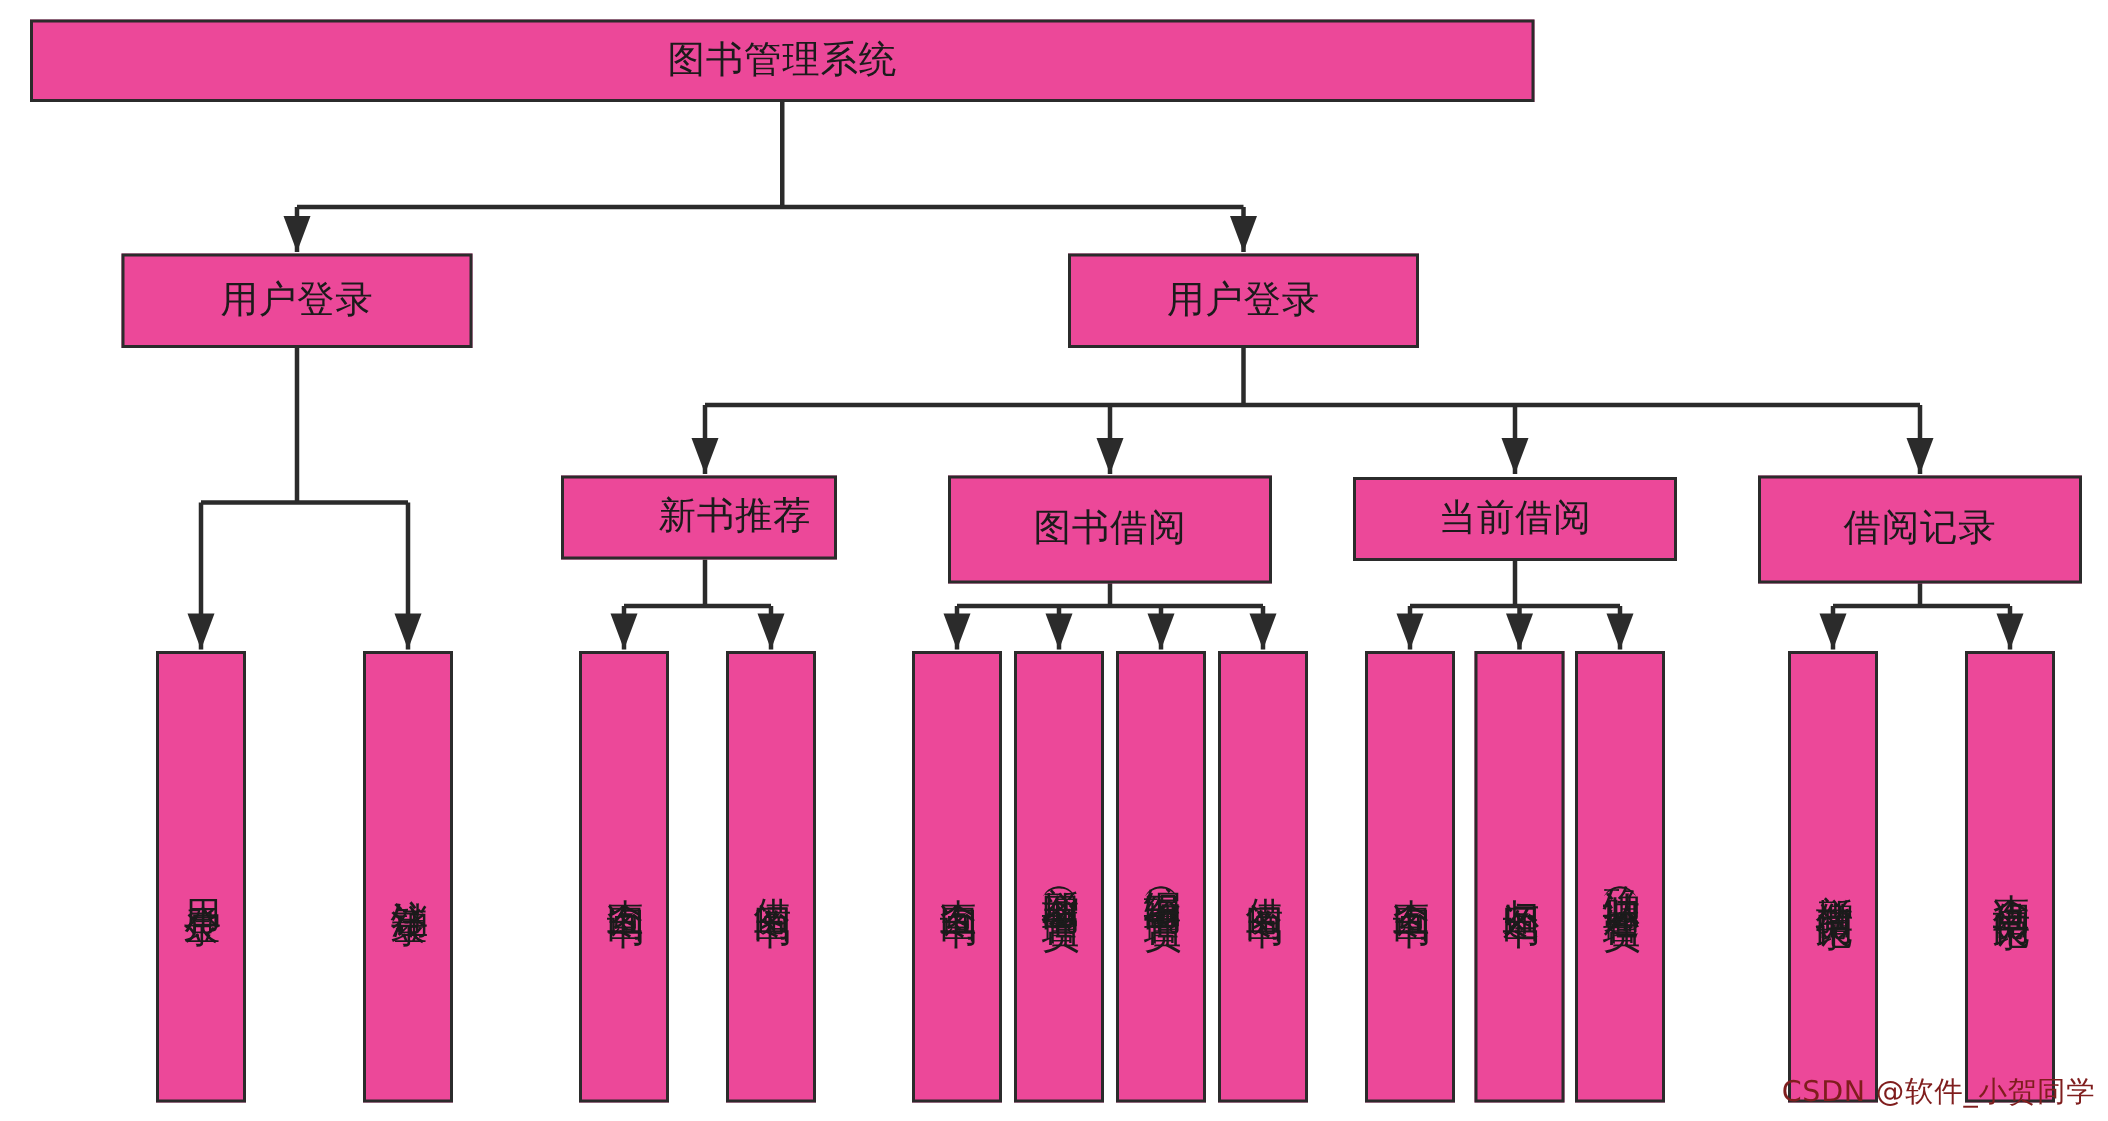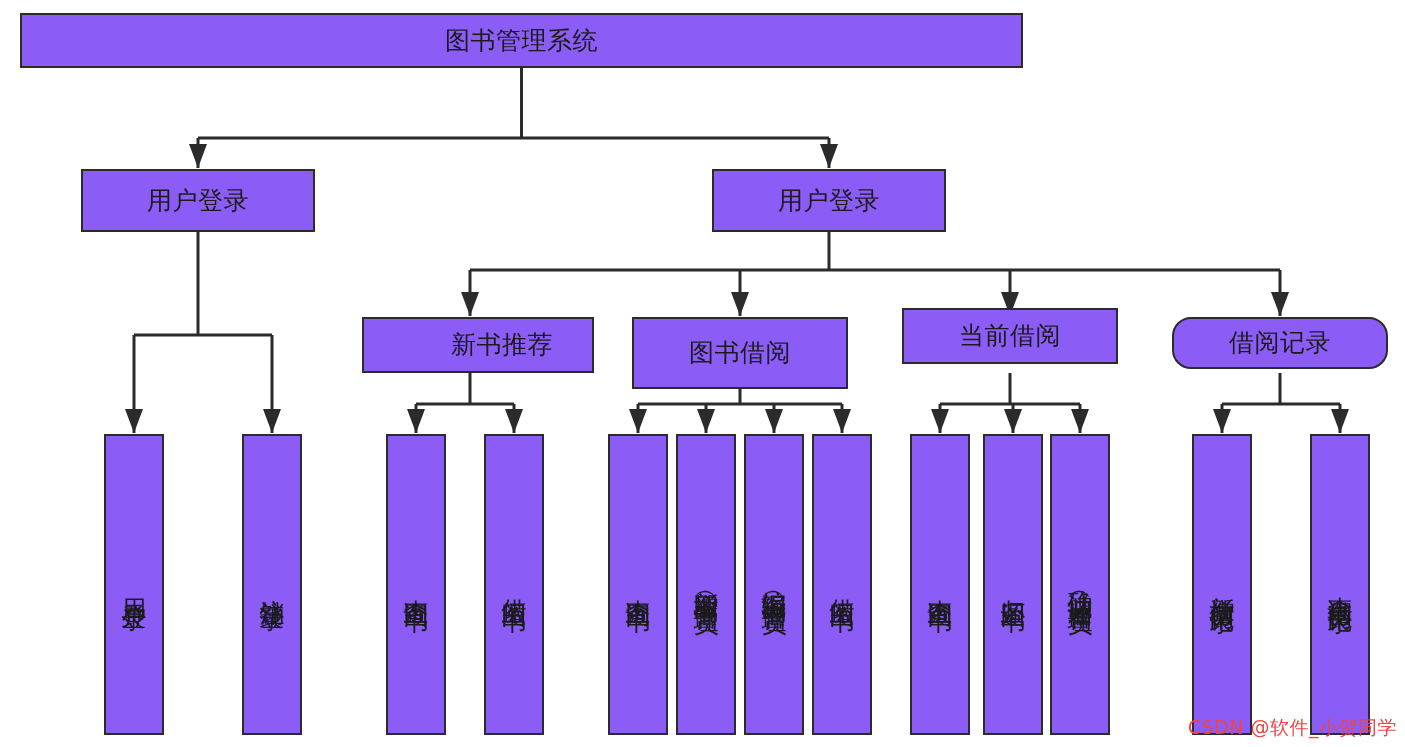--- a/index.html
+++ b/index.html
@@ -20,21 +20,21 @@
   #edges-layer {
     position: absolute;
     left: 0;
     top: 0;
     width: 1405px;
     height: 747px;
   }
   .node-box {
     position: absolute;
     box-sizing: border-box;
-    background: #8b5cf6;
+    background: #ec4899;
     border: 2px solid #2b2b2b;
     display: flex;
     align-items: center;
     justify-content: center;
     overflow: hidden;
     font-family: Liberation Serif, serif;
   }
   .node-label {
     color: #1b1b1b;
     line-height: 1.12;
@@ -54,21 +54,21 @@
     text-orientation: upright;
     font-size: 25px;
     letter-spacing: 3px;
     line-height: 1;
   }
   #watermark {
     position: absolute;
     right: 8px;
     bottom: 6px;
     font-size: 19px;
-    color: #ef4444;
+    color: #7f1d1d;
     letter-spacing: 0.5px;
     user-select: none;
     pointer-events: none;
   }
 </style>
 </head>
 <body>
 
 <div id="diagram-root">
   <svg id="edges-layer" viewBox="0 0 1405 747">
@@ -128,30 +128,30 @@
   <div id="nodes-layer">
       <div class="node-box node-h" style="left: 20px; top: 13px; width: 1003px; height: 55px;">
         <div class="node-label">图书管理系统</div>
       </div>
       <div class="node-box node-h" style="left: 81px; top: 169px; width: 234px; height: 63px;">
         <div class="node-label">用户登录</div>
       </div>
       <div class="node-box node-h" style="left: 712px; top: 169px; width: 234px; height: 63px;">
         <div class="node-label">用户登录</div>
       </div>
-      <div class="node-box node-h" style="left: 362px; top: 317px; width: 232px; height: 56px; padding-left: 48px;">
+      <div class="node-box node-h" style="left: 374px; top: 317px; width: 184px; height: 56px; padding-left: 48px;">
         <div class="node-label">新书推荐</div>
       </div>
       <div class="node-box node-h" style="left: 632px; top: 317px; width: 216px; height: 72px;">
         <div class="node-label">图书借阅</div>
       </div>
-      <div class="node-box node-h" style="left: 902px; top: 308px; width: 216px; height: 56px;">
+      <div class="node-box node-h" style="left: 902px; top: 318px; width: 216px; height: 56px;">
         <div class="node-label">当前借阅</div>
       </div>
-      <div class="node-box node-h" style="left: 1172px; top: 317px; width: 216px; height: 52px; border-radius: 19px;">
+      <div class="node-box node-h" style="left: 1172px; top: 317px; width: 216px; height: 72px;">
         <div class="node-label">借阅记录</div>
       </div>
       <div class="node-box node-v" style="left: 104px; top: 434px; width: 60px; height: 301px;">
         <div class="node-label">用户登录</div>
       </div>
       <div class="node-box node-v" style="left: 242px; top: 434px; width: 60px; height: 301px;">
         <div class="node-label">注销登录</div>
       </div>
       <div class="node-box node-v" style="left: 386px; top: 434px; width: 60px; height: 301px;">
         <div class="node-label">查询图书</div>

